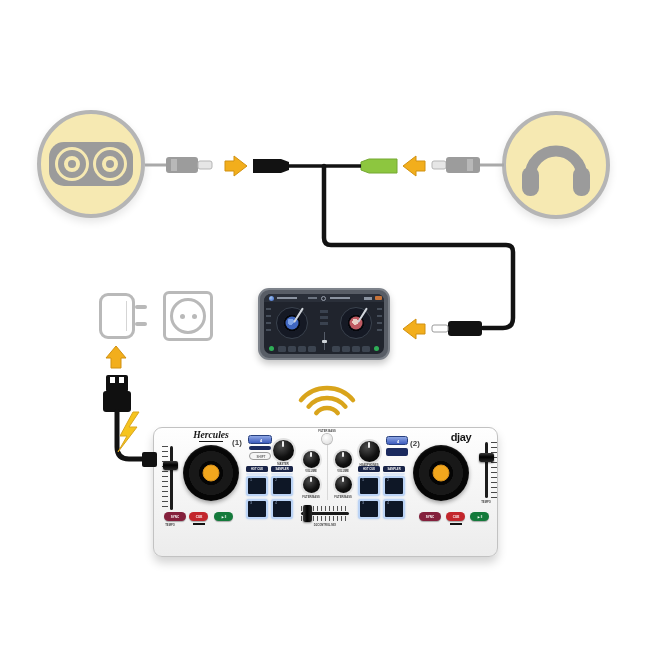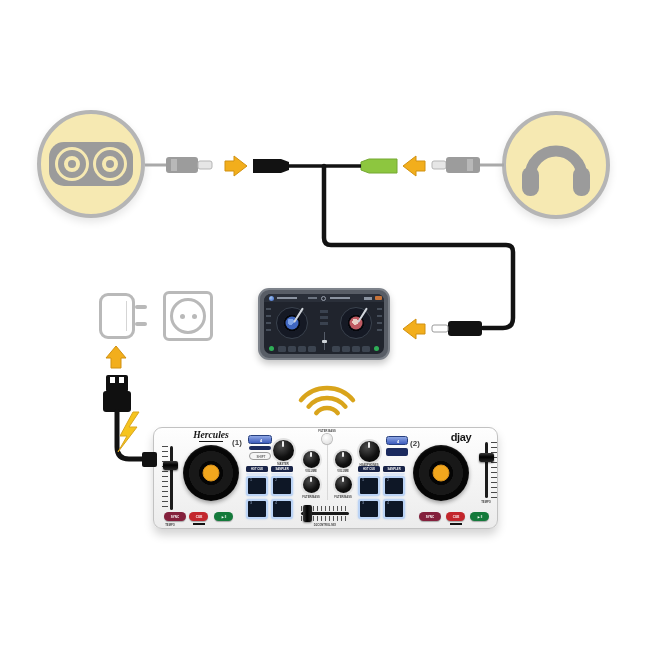--- a/index.html
+++ b/index.html
@@ -24,21 +24,21 @@
   .part { position:absolute; left:50%; top:50%; width:13px; height:13px; border-radius:50%;
            transform:translate(-50%,-50%); }
   .parm { position:absolute; width:2px; height:17px; background:#cfd4da; border-radius:1px;
            transform-origin:50% 0; }
   .pbtn { position:absolute; width:8px; height:6px; background:#3c4450; border-radius:1.5px; }
   .pdot { position:absolute; width:5px; height:5px; border-radius:50%; background:#2fae57; }
   .pside { position:absolute; width:5px; height:2px; background:#454d59; }
   .ptop { position:absolute; left:0; top:0; width:120px; height:8px; background:#2a2f39; }
 
   
-  .ctrl { position:absolute; left:153px; top:427px; width:345px; height:102px;
+  .ctrl { position:absolute; left:153px; top:427px; width:345px; height:130px;
           background:linear-gradient(180deg,#fefefe,#ececec); border:1px solid #c2c2c2;
           border-radius:9px; box-shadow:0 6px 10px rgba(0,0,0,.17);text-align:center; }
   .jog { position:absolute; width:56px; height:56px; border-radius:50%;
          background:radial-gradient(circle,#050505 0 30%,#181818 31% 55%,#060606 56% 78%,#202020 79% 100%);
          box-shadow:0 2px 4px rgba(0,0,0,.35), inset 0 1px 2px rgba(255,255,255,.10); }
   .jogdot { position:absolute; left:50%; top:50%; width:17px; height:17px; border-radius:50%;
          background:#f2a71d; border:1px solid #d8901a; transform:translate(-50%,-50%); }
   .knob { position:absolute; border-radius:50%;
           background:radial-gradient(circle at 38% 30%,#4d4d4d,#111 55%,#000 100%);
           box-shadow:0 0 0 2px #e2e2e2, 0 1px 2px rgba(0,0,0,.45); }

